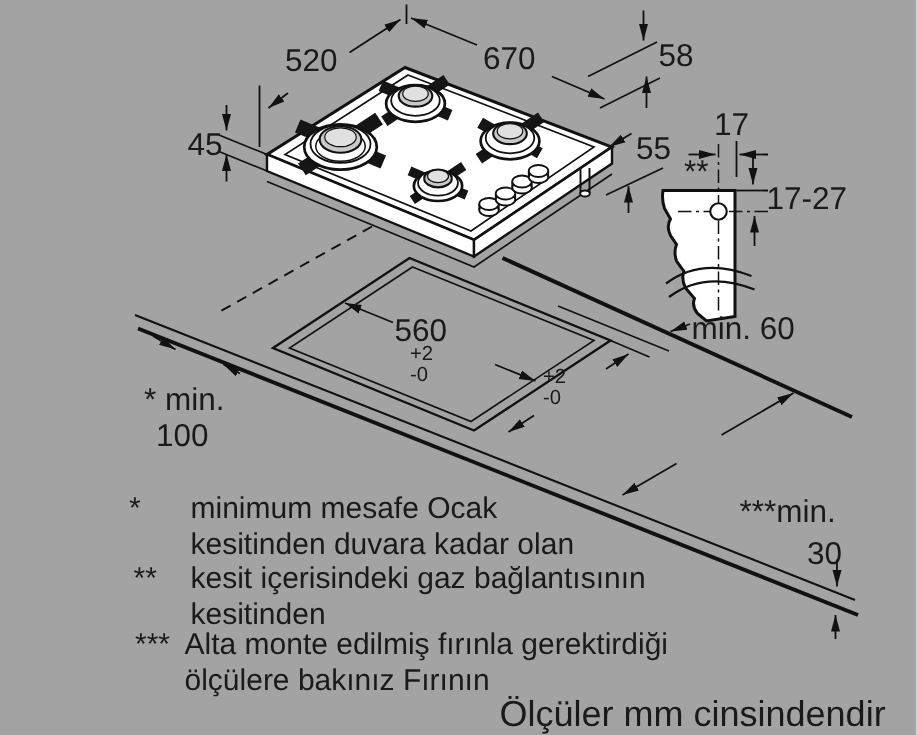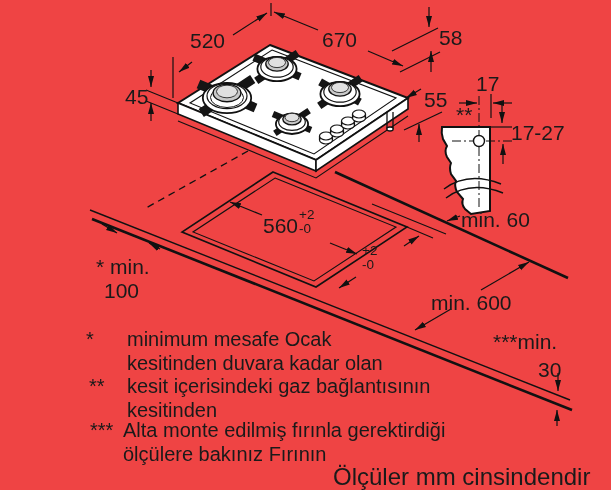--- a/index.html
+++ b/index.html
@@ -1,20 +1,20 @@
 <!DOCTYPE html>
 <html><head>
 <meta charset="utf-8">
 <style>
   html,body{margin:0;padding:0;background:#fff;}
-  #stage{position:relative;width:611px;height:490px;background:#ef4444;overflow:hidden;
+  #stage{position:relative;width:611px;height:490px;background:#a3a3a3;overflow:hidden;
          font-family:"Liberation Sans", sans-serif;color:#1a1a1a;}
   #stage svg{position:absolute;left:0;top:0;z-index:1;}
   .lbl{position:absolute;z-index:2;font-size:21px;line-height:1;white-space:nowrap;}
-  .dimflex{display:flex;align-items:flex-end;}
+  .dimflex{display:flex;align-items:center;flex-direction:column;}
   .tol{display:flex;flex-direction:column;font-size:13.5px;line-height:1.02;margin-left:1px;margin-top:-2px;}
   .fn{position:absolute;z-index:2;font-size:20px;line-height:1;white-space:nowrap;}
   .small-note{font-size:24px;}
 </style>
 </head>
 <body>
 
 <div id="stage">
 
   <svg width="611" height="490" viewBox="0 0 611 490">
@@ -192,21 +192,20 @@
     </span>
   </div>
 
   <div class="lbl dimflex" style="left:361px;top:246px">
     <span class="tol">
       <span>+2</span>
       <span>-0</span>
     </span>
   </div>
 
-  <div class="lbl" style="left:431px;top:292px">min. 600</div>
 
   <div class="lbl" style="left:96px;top:256px">* min.</div>
   <div class="lbl" style="left:104px;top:280px">100</div>
 
   <div class="lbl" style="left:493px;top:331px">***min.</div>
   <div class="lbl" style="left:538px;top:359px">30</div>
 
   <div class="fn" style="left:86px;top:329px">*</div>
   <div class="fn" style="left:127px;top:329px">minimum mesafe Ocak</div>
   <div class="fn" style="left:127px;top:353px">kesitinden duvara kadar olan</div>

